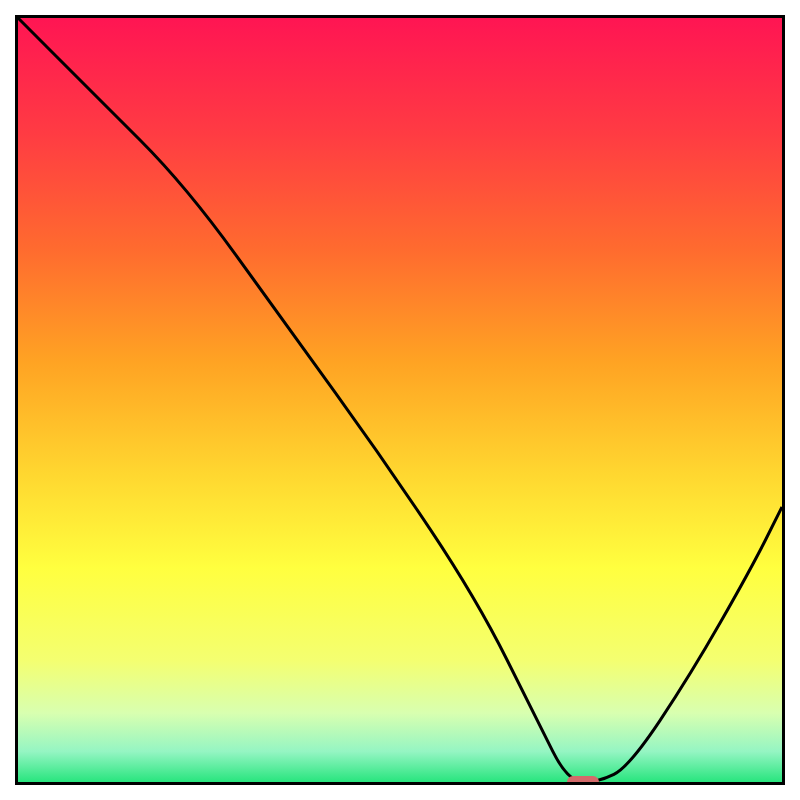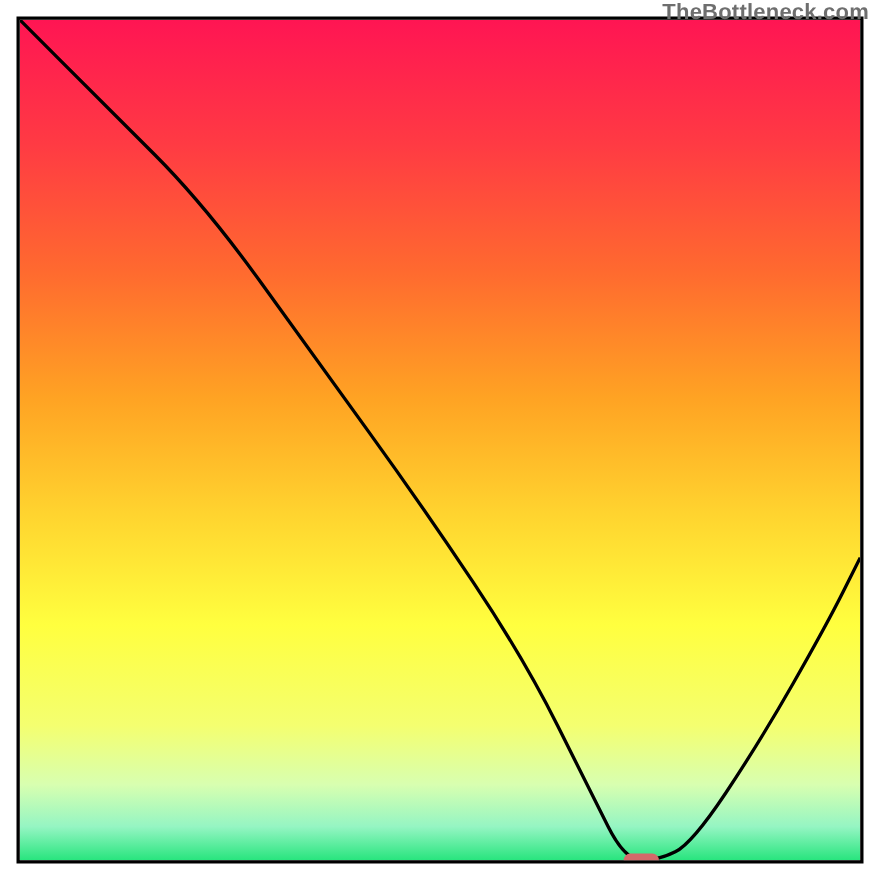--- a/index.html
+++ b/index.html
@@ -52,21 +52,20 @@
     height: 12px;
     border-radius: 6px;
     z-index: 25;
     transform: translate(-50%, -50%);
   }
 </style>
 </head>
 <body>
 
 <div class="wrap">
-  <div class="watermark">TheBottleneck.com</div>
 
   <div class="plot-outer">
 
     <svg class="gradient" viewBox="0 0 100 100" preserveAspectRatio="none">
       <defs>
         <linearGradient id="bg" x1="0" y1="0" x2="0" y2="1">
             <stop offset="0%" stop-color="#ff1553"></stop>
             <stop offset="15%" stop-color="#ff3b43"></stop>
             <stop offset="30%" stop-color="#ff6a2f"></stop>
             <stop offset="45%" stop-color="#ffa323"></stop>

